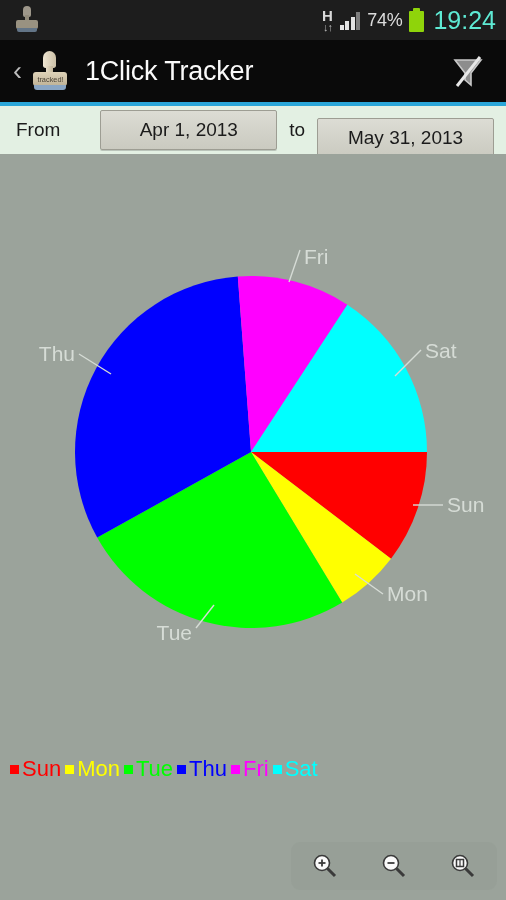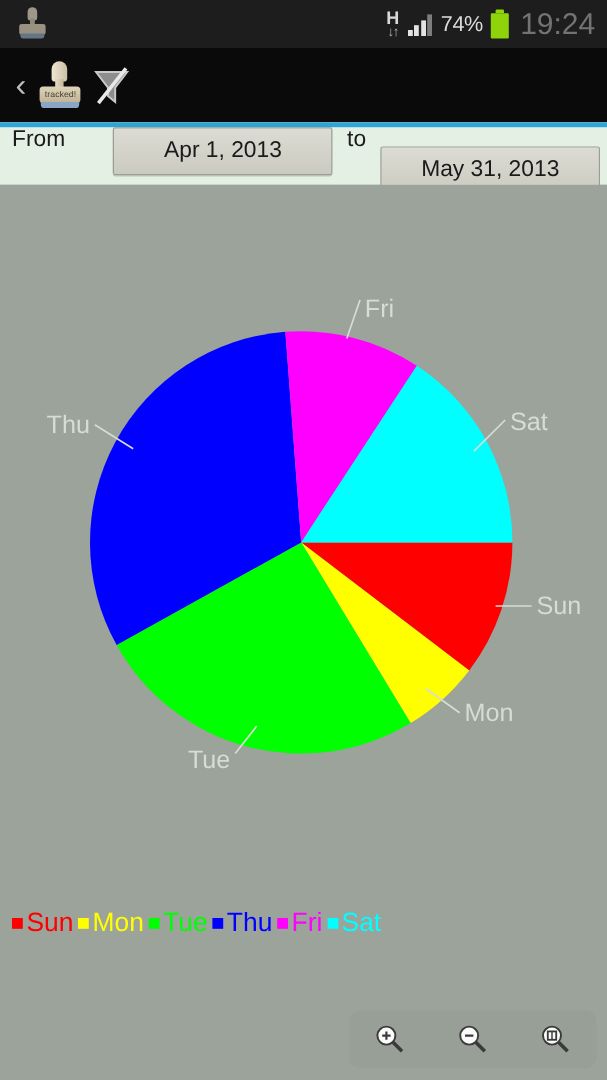--- a/index.html
+++ b/index.html
@@ -78,21 +78,21 @@
   .batt-pct { color: #dcdcdc; font-size: 18px; letter-spacing: -0.3px; }
   .battery { position: relative; width: 15px; height: 24px; }
   .battery .nub {
     position: absolute; left: 4px; top: 0;
     width: 7px; height: 3px; background: #8fd40a; border-radius: 1px 1px 0 0;
   }
   .battery .body {
     position: absolute; left: 0; top: 3px;
     width: 15px; height: 21px; background: #8fd40a; border-radius: 1px;
   }
-  .clock { color: #737373; font-size: 25px; letter-spacing: 0px; margin-left: 2px; }
+  .clock { color: #5eead4; font-size: 25px; letter-spacing: 0px; margin-left: 2px; }
 
   
   #app-bar {
     position: absolute;
     top: 40px; left: 0;
     width: 506px;
     height: 62px;
     background: #0a0a0a;
     display: flex;
     align-items: center;
@@ -147,22 +147,22 @@
   
   #range-bar {
     position: absolute;
     top: 102px; left: 0;
     width: 506px;
     height: 52px;
     background: #e3f0e3;
     border-top: 4px solid #2aa6d8;
     box-sizing: border-box;
     display: flex;
-    align-items: flex-start;
-    padding: 0 6px;
+    align-items: center;
+    padding: 0 12px;
     gap: 8px;
   }
   .range-label {
     color: #1b1b1b;
     font-size: 19px;
     padding: 0 4px;
     white-space: nowrap;
   }
   .range-btn {
     background: linear-gradient(180deg,#dcdcd4 0%,#cacac0 100%);
@@ -277,20 +277,21 @@
   <div id="app-bar">
     <div id="back-chevron">‹</div>
     <div class="stamp-icon-lg">
       <div class="h"></div>
       <div class="n"></div>
       <div class="b">
           <span>tracked!</span>
         </div>
       <div class="p"></div>
     </div>
+    <div id="app-title">1Click Tracker</div>
     <div id="filter-icon">
       <svg width="44" height="44" viewBox="0 0 44 44">
         <path d="M9 11 H35 L25 24 V36 L19 31 V24 Z" fill="#8d8d8d" stroke="#c9c9c9" stroke-width="1.6"></path>
         <line x1="34" y1="8" x2="11" y2="37" stroke="#e8e8e8" stroke-width="3"></line>
       </svg>
     </div>
   </div>
 
   <div id="range-bar">
     <span class="range-label">From</span>

